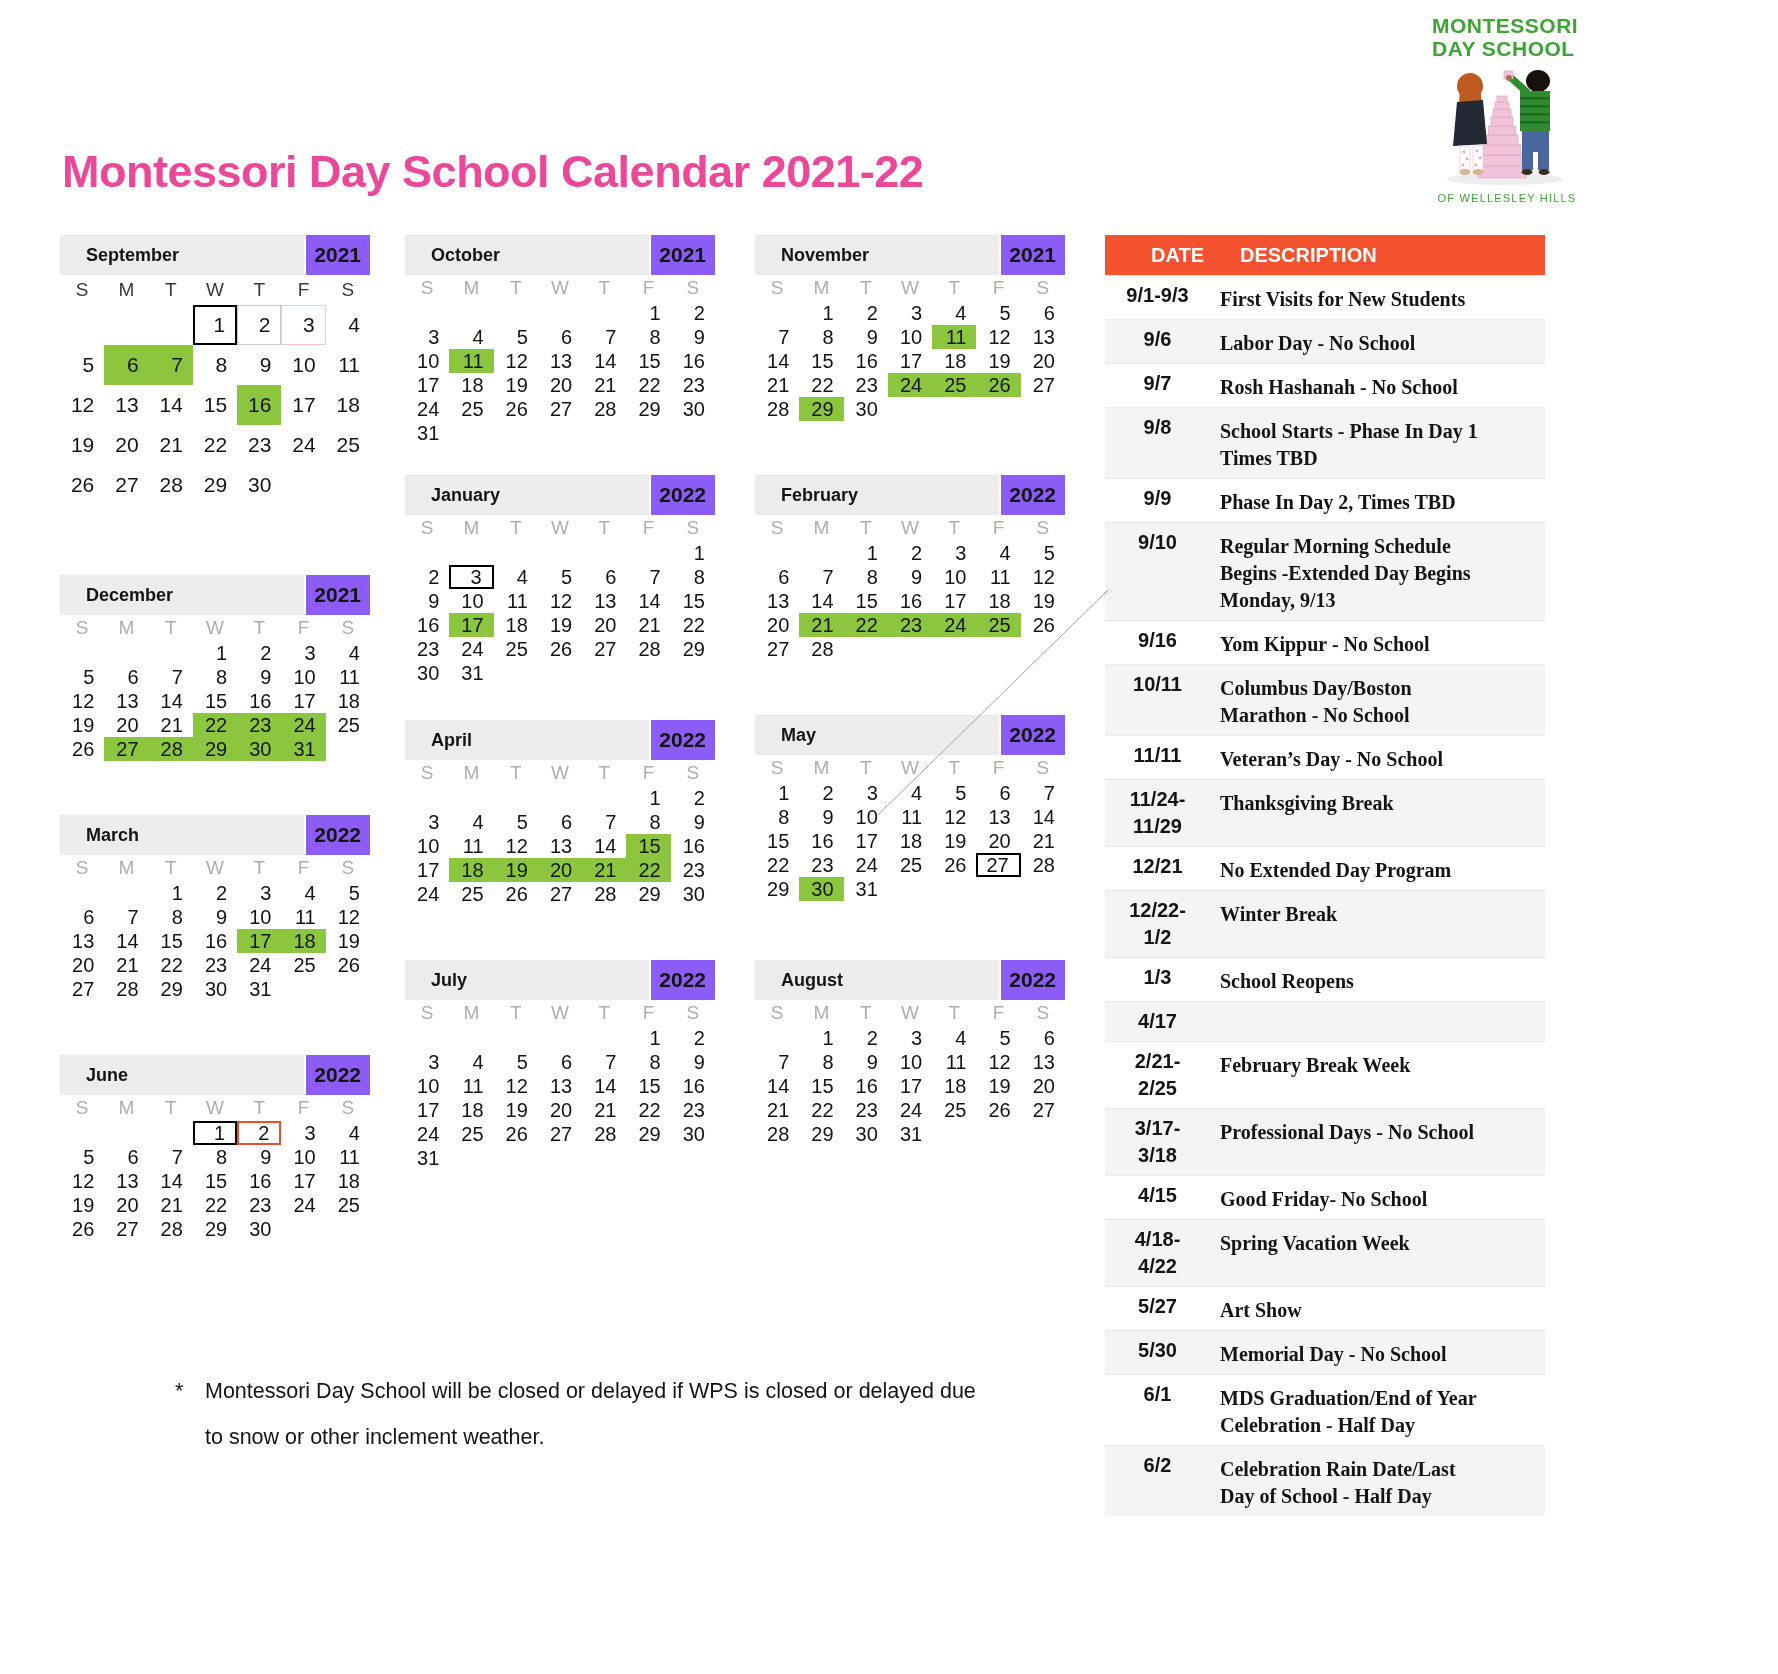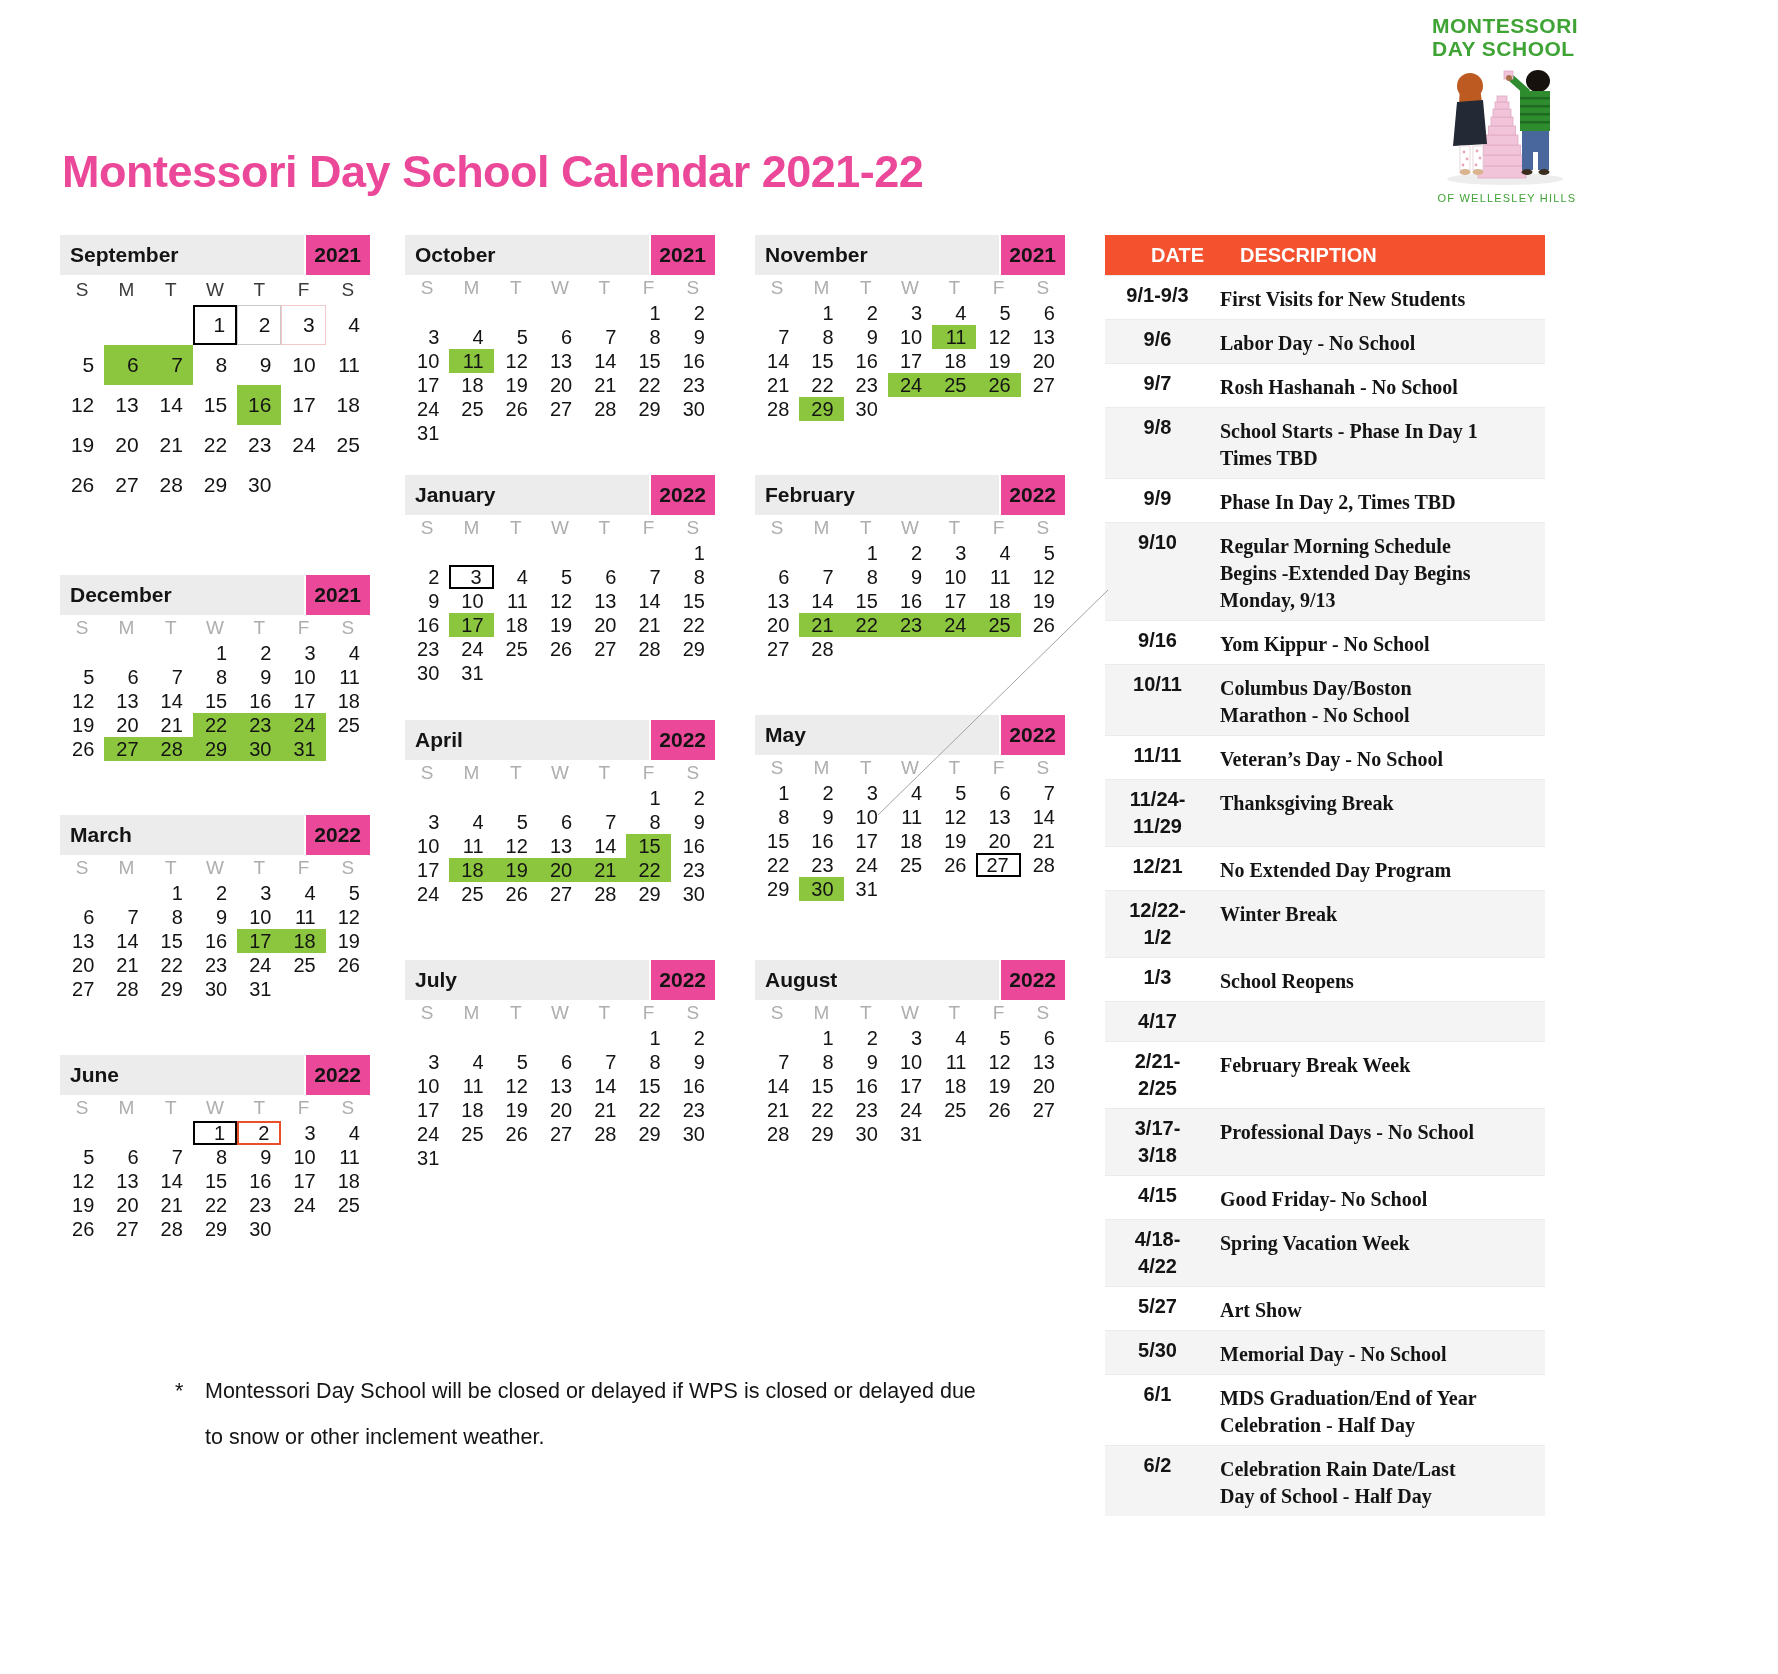--- a/index.html
+++ b/index.html
@@ -12,22 +12,22 @@
 
   
   .logo{position:absolute;left:1432px;top:14px;width:162px;text-align:left;}
   .logo-title{color:#3fa435;font-weight:bold;font-size:21px;line-height:23px;letter-spacing:0.5px;}
   .logo-art{margin:2px 0 0 -12px;}
   .logo-tagline{color:#3fa435;font-size:11px;letter-spacing:1.2px;margin-top:-4px;text-align:center;width:150px;}
 
   
   .month{position:absolute;width:310px;}
   .mhead{position:relative;height:40px;background:#ececec;display:flex;align-items:center;}
-  .mname{flex:1;padding-left:10px;font-weight:bold;font-size:21px;}
-  .myear{position:absolute;right:0;top:0;height:100%;width:66px;background:#ec4899;
+  .mname{flex:1;padding-left:26px;font-weight:bold;font-size:18px;}
+  .myear{position:absolute;right:0;top:0;height:100%;width:66px;background:#8b5cf6;
          border-left:2px solid #fff;display:flex;align-items:center;justify-content:flex-end;
          padding-right:9px;font-weight:bold;font-size:21px;box-sizing:border-box;}
   .wdrow{display:flex;height:26px;align-items:center;}
   .tall .wdrow{height:30px;}
   .wd{flex:0 0 14.2857%;text-align:center;color:#aeaeae;font-size:19px;}
   .darkwd .wd{color:#3a3a3a;}
   .week{display:flex;height:24px;}
   .tall .week{height:40px;}
   .cell{flex:0 0 14.2857%;box-sizing:border-box;display:flex;align-items:center;
         justify-content:flex-end;padding-right:10px;font-size:20px;}

